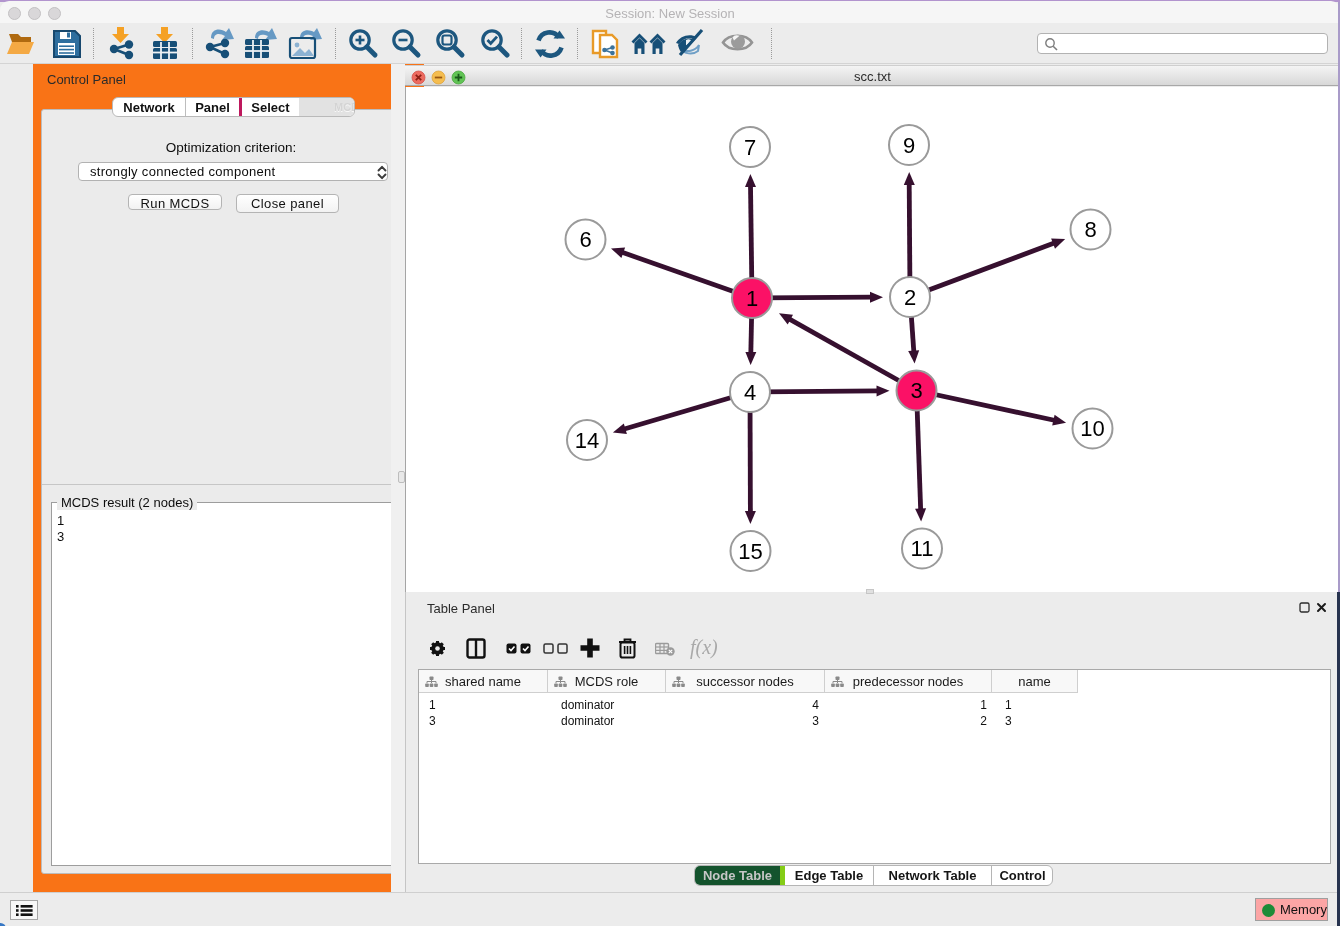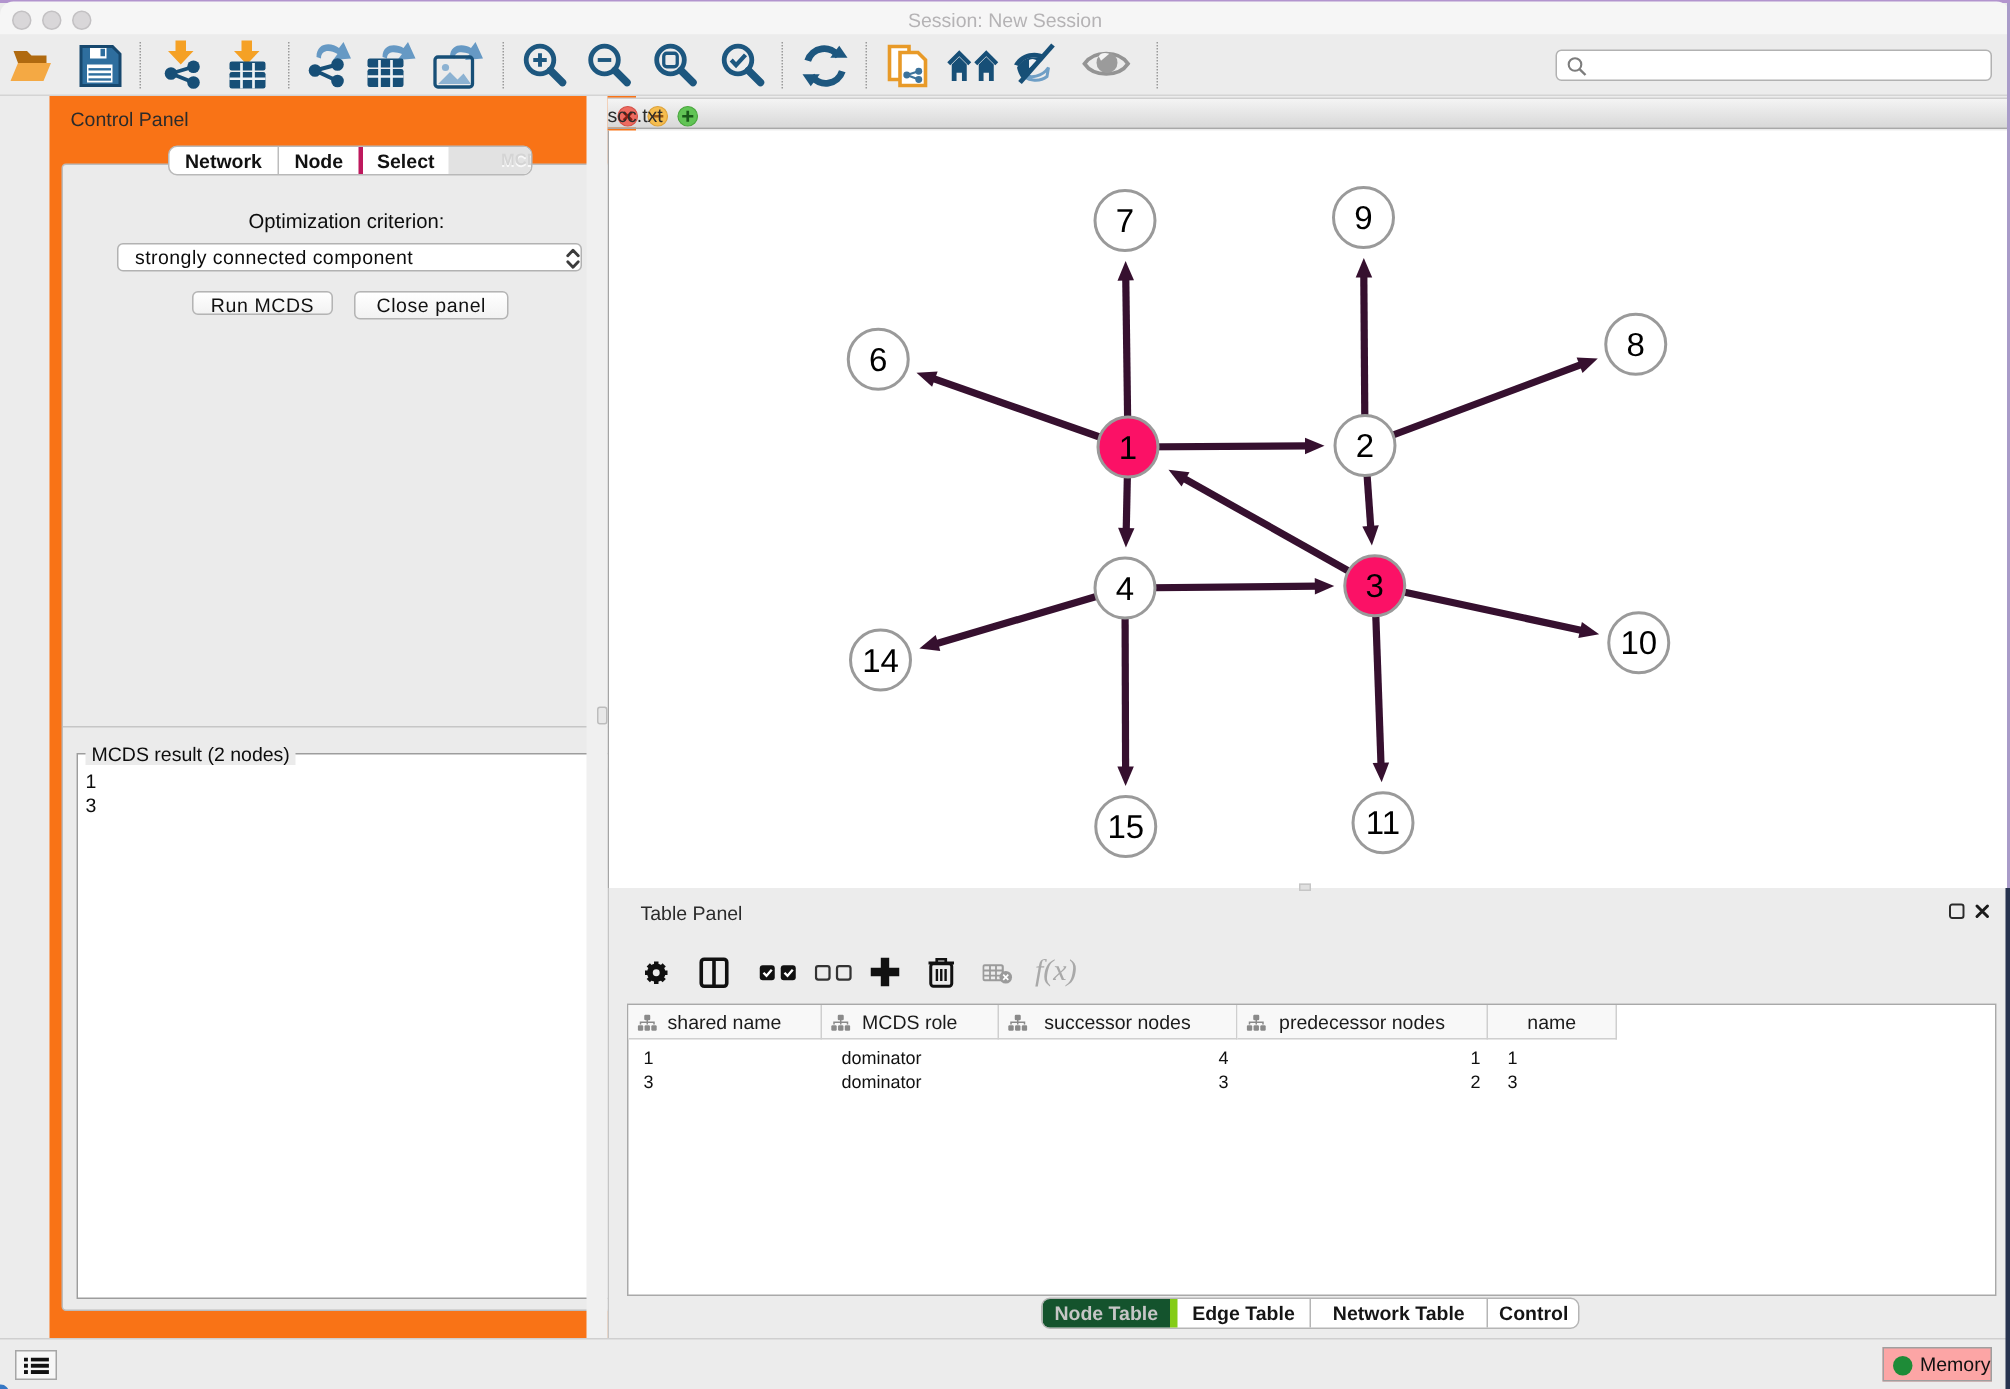--- a/index.html
+++ b/index.html
@@ -191,21 +191,21 @@
 <div class="abs" id="cpanel">
   <div class="abs" id="cpanel-title">Control Panel</div>
   <svg class="abs" style="left:360px;top:9px;" width="12" height="12" viewBox="0 0 12 12">
       <rect x="1.5" y="1.5" width="9" height="9" rx="1.5" fill="none" stroke="#2b2b2b" stroke-width="1.4"></rect>
     </svg>
   <svg class="abs" style="left:377px;top:9px;" width="12" height="12" viewBox="0 0 12 12">
       <path d="M2 2 L10 10 M10 2 L2 10" stroke="#1b1b1b" stroke-width="2.2" stroke-linecap="round"></path>
     </svg>
   <div class="abs tabrow" style="left:79px; width:243px; height:20px; border:1px solid #b9b9b9; border-radius:6px; background:#fff; overflow:hidden;">
     <span class="abs" style="left:0; top:0; width:72px; height:20px; font-size:13px; font-weight:bold; text-align:center; line-height:19px;">Network</span>
-    <span class="abs" style="left:72px; top:0; width:54px; height:20px; border-left:1px solid #bdbdbd; font-size:13px; font-weight:bold; text-align:center; line-height:19px;">Node</span>
+    <span class="abs" style="left:72px; top:0; width:54px; height:20px; border-left:1px solid #bdbdbd; font-size:13px; font-weight:bold; text-align:center; line-height:19px;">Panel</span>
     <span class="abs" style="left:126px; top:0; width:60px; height:20px; border-left:3px solid #be185d; font-size:13px; font-weight:bold; text-align:center; line-height:19px;">Select</span>
     <span class="abs" style="left:186px; top:0; width:57px; height:20px; background:#e2e2e2; color:#d4d4d4; font-size:11px; font-weight:bold; text-align:center; line-height:19px; text-shadow:0 1px 0 #f8f8f8;padding-left:35px;">MCDS</span>
   </div>
   <div class="abs" id="cbox">
     <div class="abs" style="left:36px; top:52px; width:310px; height:19px; background:#fff; border:1px solid #b2b2b2; border-radius:4px;">
       <span class="abs" style="left:11px; top:1px; font-size:13px; color:#0c0c0c; letter-spacing:0.3px;">strongly connected component</span>
       <svg class="abs" style="left:297px;top:2px;" width="12" height="15" viewBox="0 0 12 15">
         <path d="M2.5 5.5 L6 1.8 L9.5 5.5" fill="none" stroke="#3c3c3c" stroke-width="1.9" stroke-linecap="round" stroke-linejoin="round"></path>
         <path d="M2.5 9.5 L6 13.2 L9.5 9.5" fill="none" stroke="#3c3c3c" stroke-width="1.9" stroke-linecap="round" stroke-linejoin="round"></path>
       </svg>
@@ -223,21 +223,21 @@
 </div>
 <div class="abs" id="nettitle">
   <svg class="abs" style="left:6px;top:4px;" width="66" height="15" viewBox="0 0 66 15">
     <circle cx="7.5" cy="7.5" r="6.5" fill="#ed6b60" stroke="#d35149" stroke-width="0.8"></circle>
     <path d="M4.8 4.8 L10.2 10.2 M10.2 4.8 L4.8 10.2" stroke="#8c1f14" stroke-width="1.8"></path>
     <circle cx="27.5" cy="7.5" r="6.5" fill="#f5bd4f" stroke="#dea33a" stroke-width="0.8"></circle>
     <path d="M23.8 7.5 H31.2" stroke="#985712" stroke-width="1.8"></path>
     <circle cx="47.5" cy="7.5" r="6.5" fill="#61c455" stroke="#4aa73e" stroke-width="0.8"></circle>
     <path d="M43.8 7.5 H51.2 M47.5 3.8 V11.2" stroke="#19591a" stroke-width="1.8"></path>
   </svg>
-  <div class="abs" style="width:100%; top:3px; font-size:13px; color:#2b2b2b;">scc.txt</div>
+  <div class="abs" style="width:100%; text-align:center; top:3px; font-size:13px; color:#2b2b2b;">scc.txt</div>
 </div>
 <div class="abs" id="netcanvas">
   <svg class="abs" style="left:0;top:0;" width="935" height="505" viewBox="0 0 935 505">
     <g stroke="#36102f" stroke-width="4.8" fill="#36102f">
       <line x1="346.0" y1="211.0" x2="344.5" y2="98.0"></line>
       <line x1="346.0" y1="211.0" x2="215.4" y2="165.1"></line>
       <line x1="346.0" y1="211.0" x2="466.0" y2="210.2"></line>
       <line x1="346.0" y1="211.0" x2="344.8" y2="267.0"></line>
       <line x1="504.0" y1="210.0" x2="503.2" y2="96.0"></line>
       <line x1="504.0" y1="210.0" x2="648.9" y2="155.8"></line>

